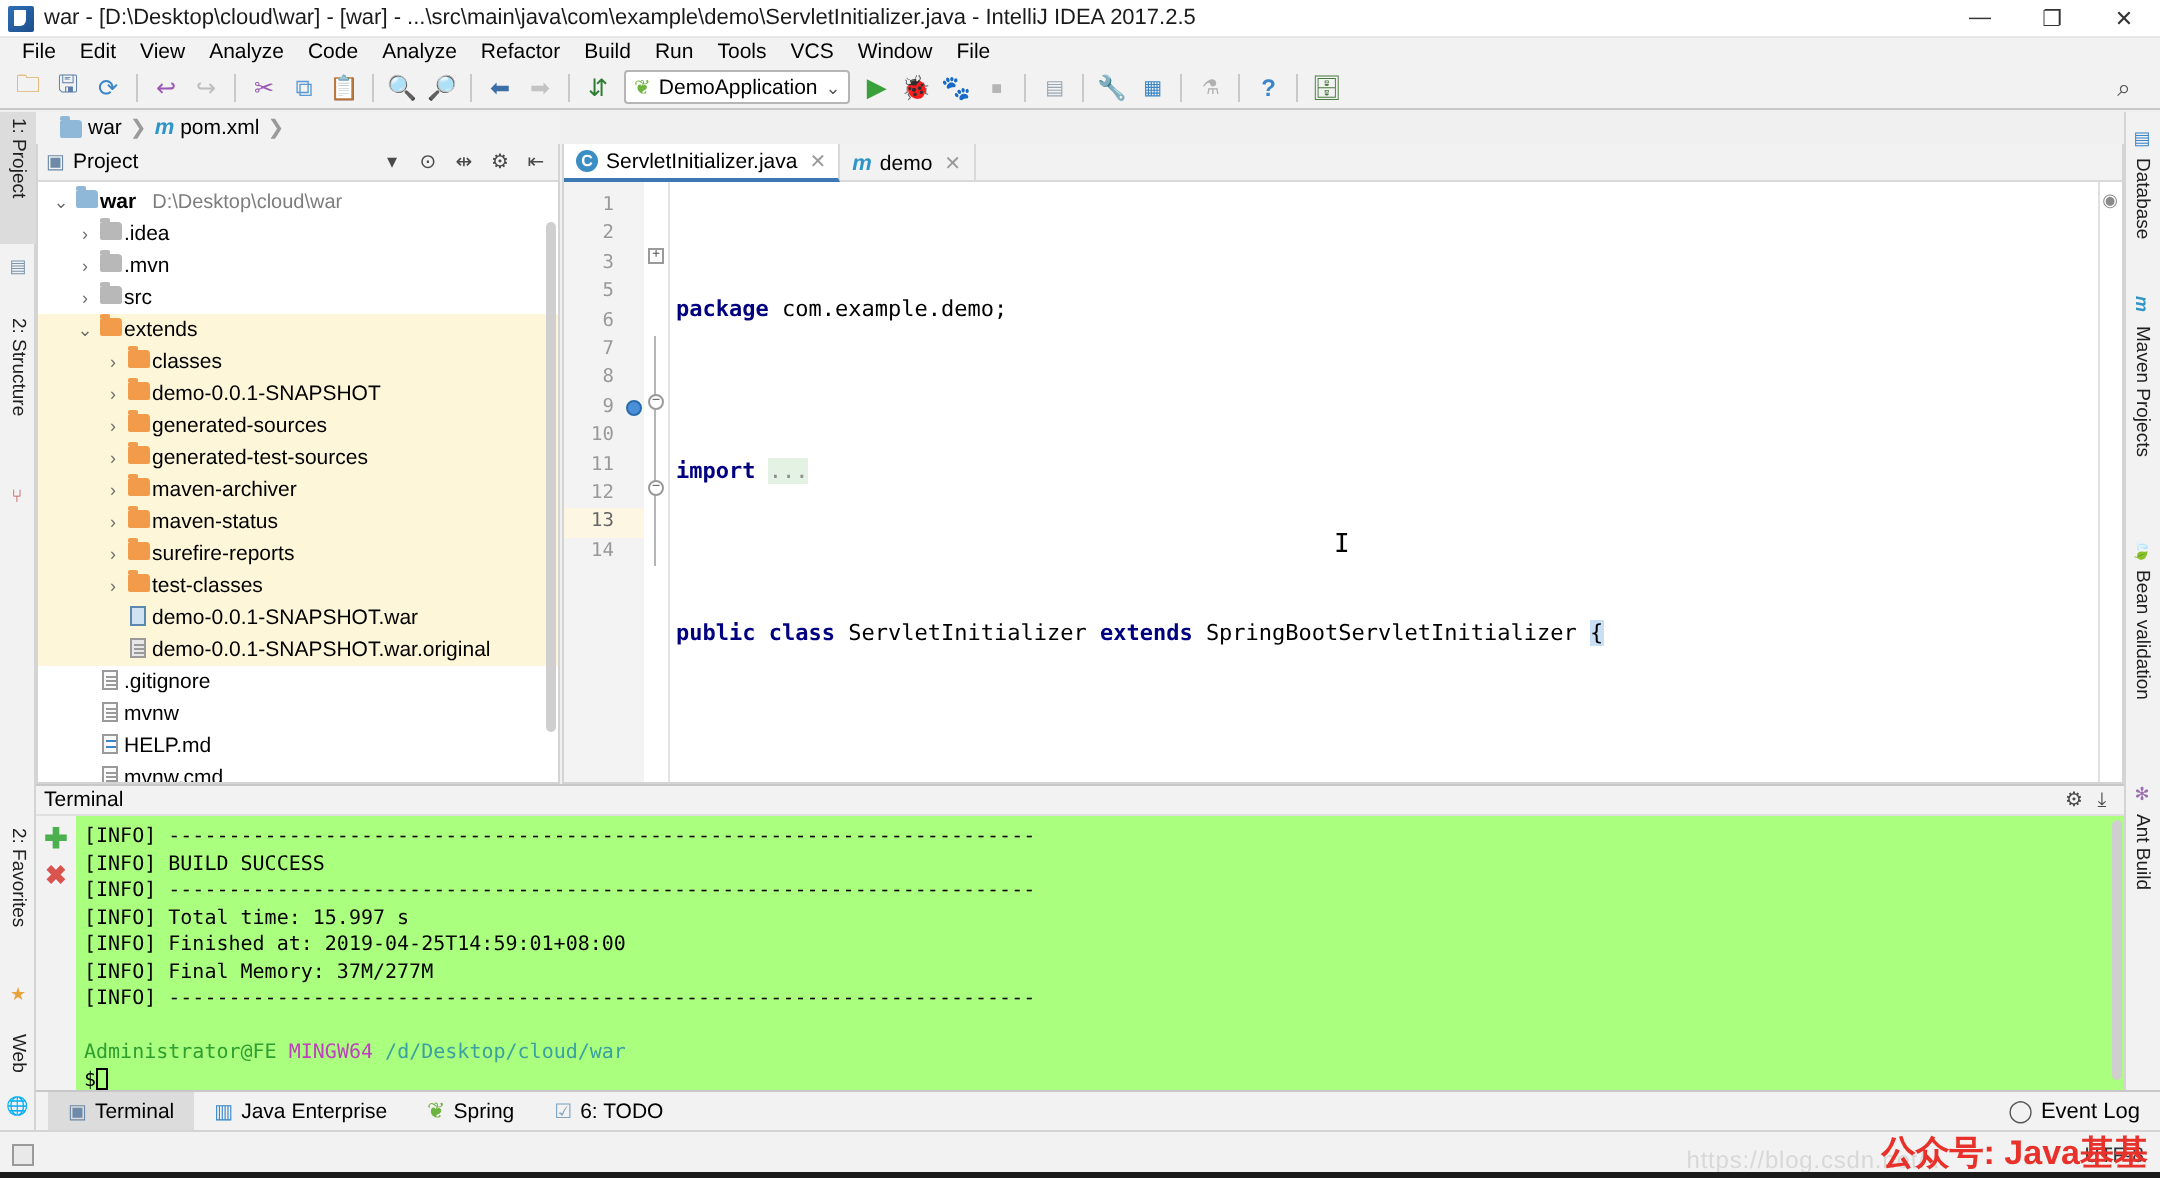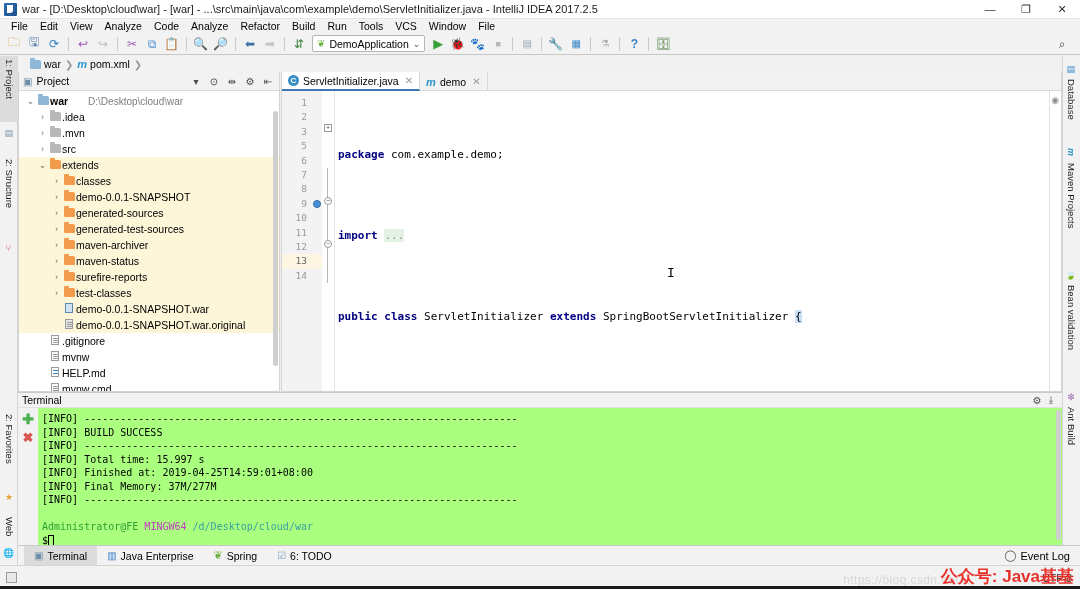--- a/index.html
+++ b/index.html
@@ -115,21 +115,21 @@
   .node {
     display: flex; align-items: center; height: 16px; font-size: 10.5px;
     white-space: nowrap; padding-right: 4px;
   }
   .node.hl { background: #fdf6d8; }
   .node .twisty {
     width: 11px; text-align: center; color: #6b6b6b; font-size: 9px; flex: none;
   }
   .node .nico { width: 14px; text-align: center; flex: none; font-size: 10px; }
   .node .nlabel { }
-  .node .npath { color: #7d7d7d; margin-left: 20px; font-size: 10px; }
+  .node .npath { color: #7d7d7d; margin-left: 8px; font-size: 10px; }
 
   .fold { display:inline-block; width:11px; height:9px; background:#d9952f; border-radius:1px 2px 1px 1px; position:relative; }
   .fold:before { content:""; position:absolute; top:-2px; left:0; width:5px; height:2px; background:#d9952f; border-radius:1px 1px 0 0; }
   .fold.orange { background:#f19b4b; } .fold.orange:before { background:#f19b4b; }
   .fold.grey { background:#b8b8b8; } .fold.grey:before { background:#b8b8b8; }
   .fold.blue { background:#8fb8d8; } .fold.blue:before { background:#8fb8d8; }
 
   .filedoc { display:inline-block; width:8px; height:10px; background:#fbfbfb; border:1px solid #9a9a9a; position:relative; }
   .filedoc:after { content:""; position:absolute; left:1px; top:2px; width:5px; height:1px; box-shadow:0 2px 0 #9a9a9a,0 4px 0 #9a9a9a; background:#9a9a9a; }
   .filedoc.md:after { box-shadow:0 3px 0 #3b85c6; background:#3b85c6; }

